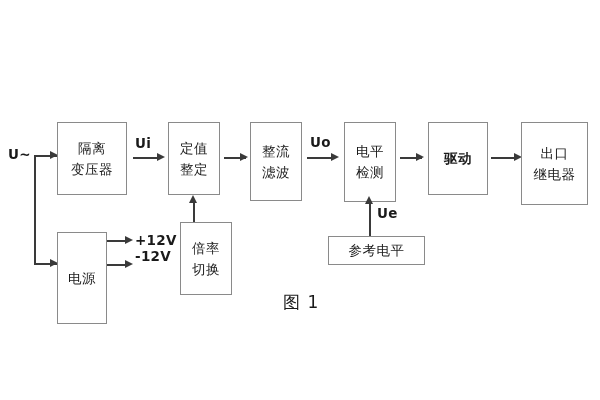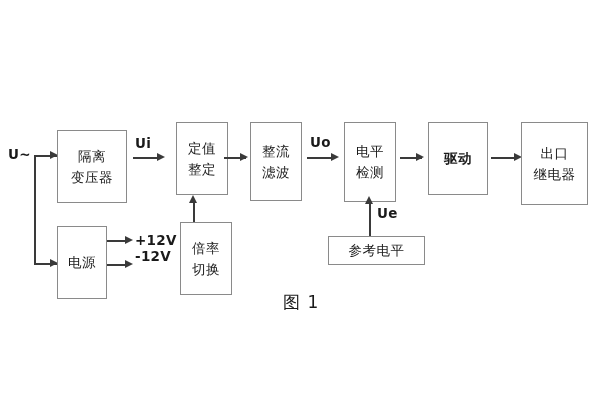--- a/index.html
+++ b/index.html
@@ -81,30 +81,30 @@
   <div class="label label-bold" style="left:8px; top:146px;">U~</div>
 
   <div class="wire h" style="left:34px; top:155px; width:24px;"></div>
 
   <div class="wire v" style="left:34px; top:155px; height:109px;"></div>
 
   <div class="wire h" style="left:34px; top:263px; width:24px;"></div>
   <div class="arrow-r" style="left:50px; top:150.5px;"></div>
   <div class="arrow-r" style="left:50px; top:258.5px;"></div>
 
-  <div class="box" style="left:57px; top:122px; width:70px; height:73px;margin-top:8px;">
+  <div class="box" style="left:57px; top:122px; width:70px; height:73px;">
     <span class="ln">隔离</span>
     <span class="ln">变压器</span>
   </div>
 
   <div class="label label-bold" style="left:135px; top:135px;">Ui</div>
   <div class="wire h" style="left:133px; top:157px; width:25px;"></div>
   <div class="arrow-r" style="left:157px; top:152.5px;"></div>
 
-  <div class="box" style="left:176px; top:122px; width:52px; height:73px;">
+  <div class="box" style="left:168px; top:122px; width:52px; height:73px;">
     <span class="ln">定值</span>
     <span class="ln">整定</span>
   </div>
 
   <div class="wire h" style="left:224px; top:157px; width:22px;"></div>
   <div class="arrow-r" style="left:240px; top:152.5px;"></div>
 
   <div class="box" style="left:250px; top:122px; width:52px; height:79px;">
     <span class="ln">整流</span>
     <span class="ln">滤波</span>
@@ -127,21 +127,21 @@
   </div>
 
   <div class="wire h" style="left:491px; top:157px; width:25px;"></div>
   <div class="arrow-r" style="left:514px; top:152.5px;"></div>
 
   <div class="box" style="left:521px; top:122px; width:67px; height:83px;">
     <span class="ln">出口</span>
     <span class="ln">继电器</span>
   </div>
 
-  <div class="box" style="left:57px; top:226px; width:50px; height:73px;text-align:right;">
+  <div class="box" style="left:57px; top:232px; width:50px; height:92px;text-align:right;">
     <span class="ln">电源</span>
   </div>
 
   <div class="wire h" style="left:107px; top:240px; width:22px;"></div>
   <div class="arrow-r" style="left:125px; top:235.5px;"></div>
   <div class="label label-bold" style="left:135px; top:232px;">+12V</div>
 
   <div class="wire h" style="left:107px; top:264px; width:22px;"></div>
   <div class="arrow-r" style="left:125px; top:259.5px;"></div>
   <div class="label label-bold" style="left:135px; top:248px;">-12V</div>

